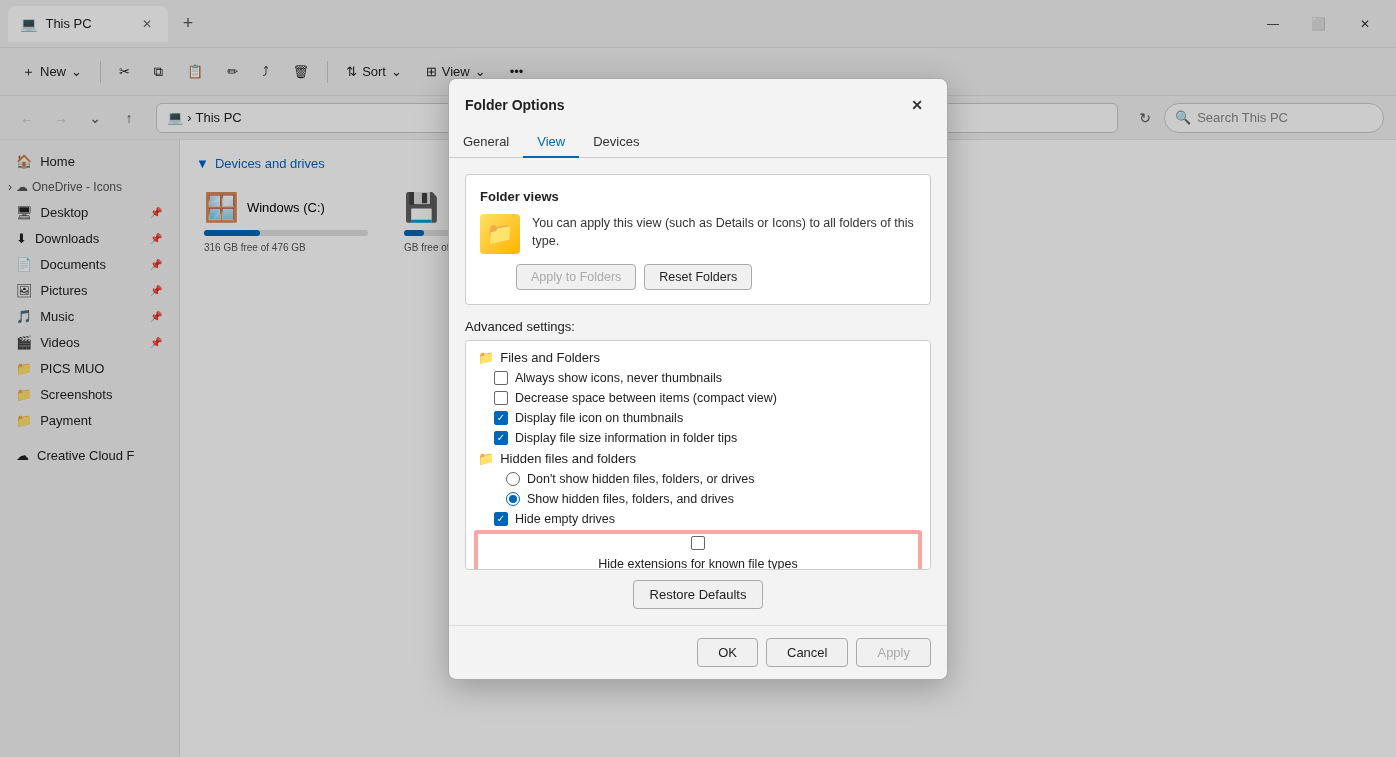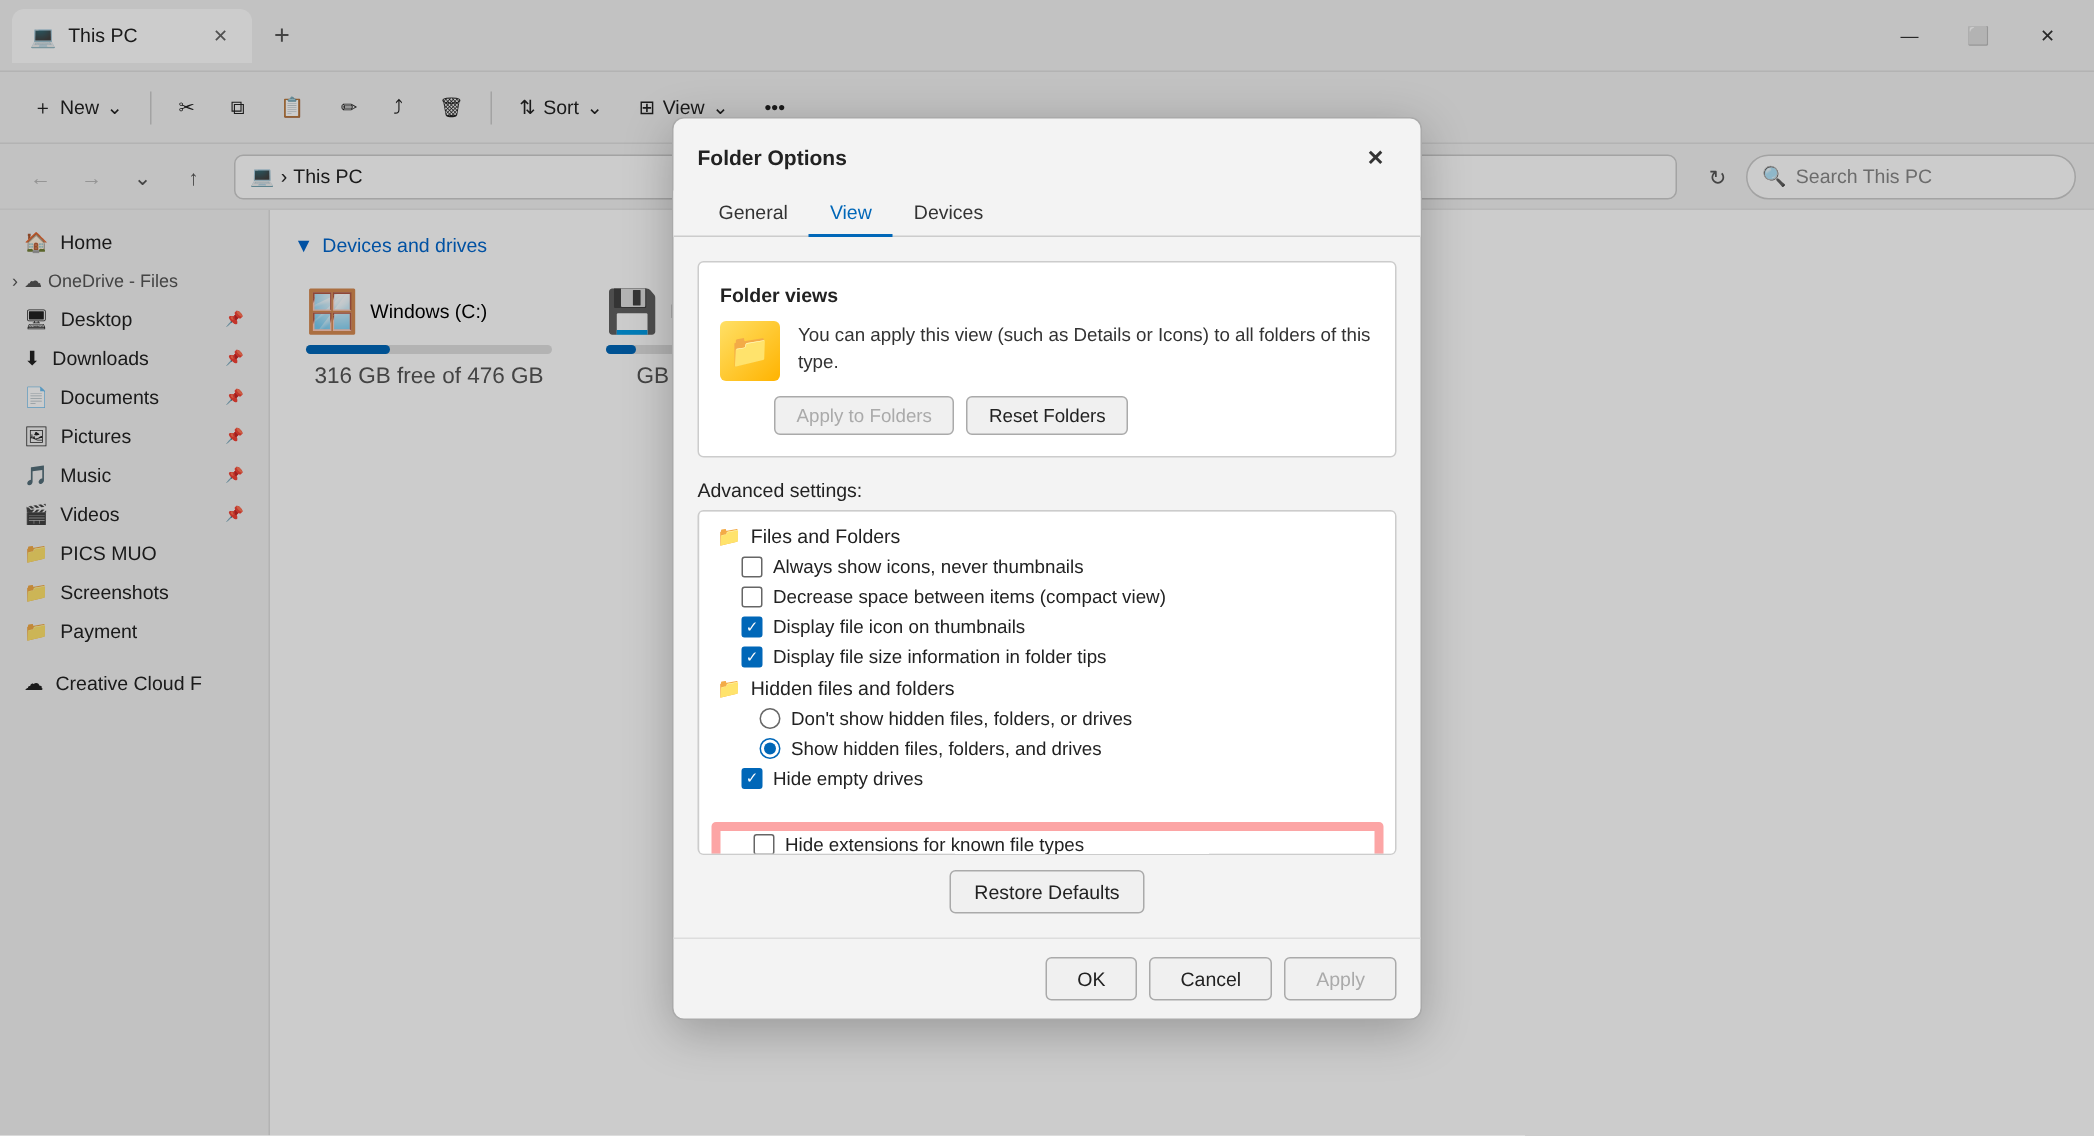--- a/index.html
+++ b/index.html
@@ -178,21 +178,21 @@
       width: 180px;
       cursor: pointer;
       padding: 8px;
       border-radius: 6px;
     }
     .drive-info { display: flex; align-items: center; gap: 8px; font-size: 13px; }
     .drive-icon { font-size: 28px; }
     .drive-bar-bg { height: 6px; background: #e0e0e0; border-radius: 3px; }
     .drive-bar-fill { height: 6px; background: #0067b8; border-radius: 3px; }
     .drive-bar-fill.blue { background: #0067b8; }
-    .drive-text { font-size: 15px; color: #555; text-align: center; }
+    .drive-text { font-size: 10px; color: #555; }
 
     
     .modal-overlay {
       position: absolute;
       top: 0; left: 0; right: 0; bottom: 0;
       background: rgba(0,0,0,0.2);
       z-index: 100;
       display: flex;
       align-items: center;
       justify-content: center;
@@ -220,21 +220,21 @@
       cursor: pointer;
       width: 28px; height: 28px;
       display: flex; align-items: center; justify-content: center;
       border-radius: 6px; font-size: 14px; color: #333;
     }
 
     
     .dialog-tabs {
       display: flex;
       border-bottom: 1px solid #ccc;
-      padding: 0 16px;
+      padding: 0 0;
       background: #f3f3f3;
     }
     .dialog-tab {
       padding: 7px 14px;
       cursor: pointer;
       font-size: 13px;
       color: #333;
       border-bottom: 2px solid transparent;
       margin-bottom: -1px;
     }
@@ -442,21 +442,21 @@
 <div class="main-area">
 
   <div class="sidebar">
     <div class="sidebar-item">
       <span>🏠</span>
       <span>Home</span>
     </div>
     <div class="sidebar-section">
       <span>›</span>
       <span>☁</span>
-      <span>OneDrive - Files</span>
+      <span>OneDrive - Icons</span>
     </div>
     <div class="sidebar-item">
       <span>🖥</span>
       <span>Desktop</span>
       <span class="pin">📌</span>
     </div>
     <div class="sidebar-item">
       <span>⬇</span>
       <span>Downloads</span>
       <span class="pin">📌</span>
@@ -603,21 +603,21 @@
         <div class="settings-radio-item">
           <span class="rb checked"></span>
           <span>Show hidden files, folders, and drives</span>
         </div>
 
         <div class="settings-item">
           <span class="cb checked">✓</span>
           <span>Hide empty drives</span>
         </div>
 
-        <div class="settings-item highlighted-item" style="border: 6px solid #fca5a5; border-radius: 3px; margin: 19px 4px;">
+        <div class="settings-item highlighted-item" style="border: 4px solid #fca5a5; border-radius: 3px; margin: 1px 4px; flex-direction: column;">
           <span class="cb unchecked"></span>
           <span>Hide extensions for known file types</span>
         </div>
 
       </div>
 
       <div style="display: flex; justify-content: center; margin-top: 10px;">
         <button class="restore-defaults-btn">Restore Defaults</button>
       </div>
     </div>

